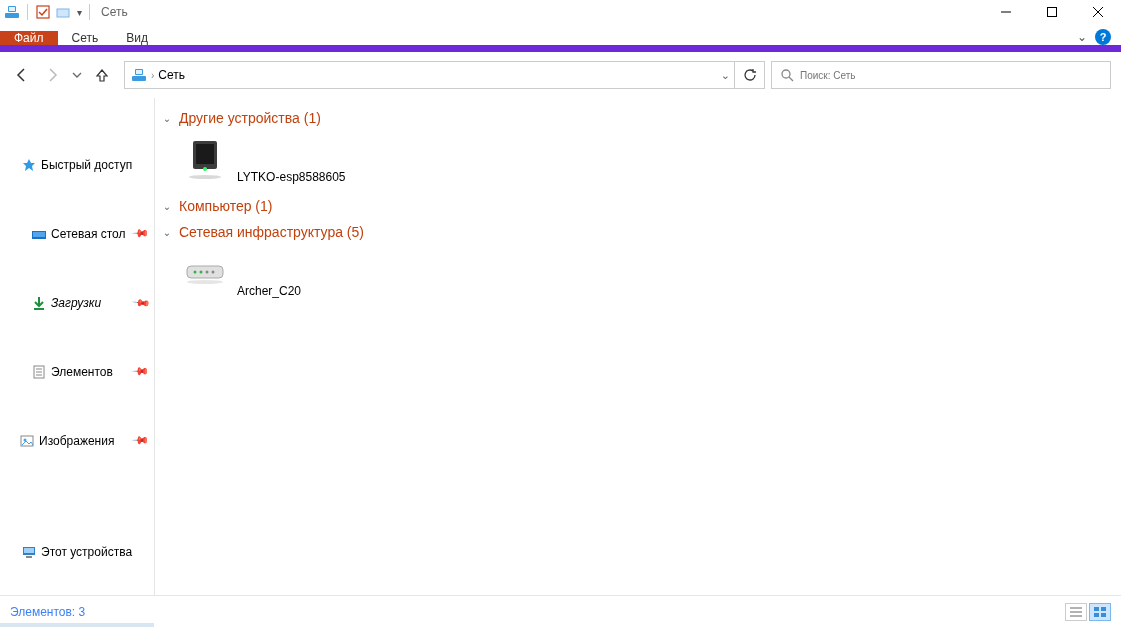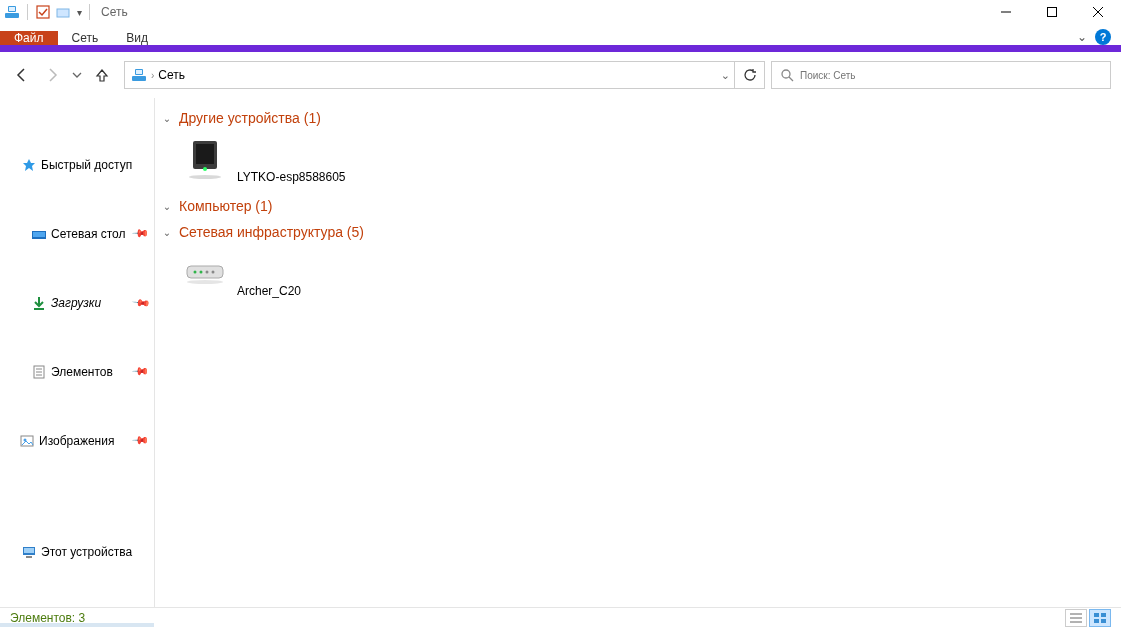--- a/index.html
+++ b/index.html
@@ -46,21 +46,21 @@
   .content { flex:1; padding: 8px 0 0 2px; overflow:auto; }
   .group-header { display:flex; align-items:center; gap:6px; padding: 4px 0 6px 4px; }
   .group-header .chev { color:#666; font-size:10px; width:12px; text-align:center; }
   .group-header .gname { color: #c2410c; font-size: 14px; }
   .group-items { display:flex; flex-wrap:wrap; padding-left: 20px; margin-bottom: 10px; }
   .item { display:flex; align-items:center; width: 240px; height: 52px; gap: 8px; padding:2px 4px; }
   .item .iconbox { width: 48px; height: 48px; display:flex; align-items:center; justify-content:center; }
   .item .label { font-size: 12px; color:#000;margin-top:38px; }
 
   
-  .statusbar { height: 20px; border-top: 1px solid #e5e5e5; display:flex; align-items:center; padding: 0 10px; font-size:12px; color:#4d7c0f; }
+  .statusbar { height: 32px; border-top: 1px solid #e5e5e5; display:flex; align-items:center; padding: 0 10px; font-size:12px; color:#3b82f6; }
   .statusbar .right { margin-left:auto; display:flex; gap:2px;}
   .statusbar .viewbtn { width:22px; height:18px; border:1px solid #ccc; display:flex; align-items:center; justify-content:center; font-size:10px; color:#555;}
   .statusbar .viewbtn.active { background:#cde6ff; border-color:#7ab8ef;}
 
   
   svg { display:block; }
 </style>
 </head>
 <body>
 

